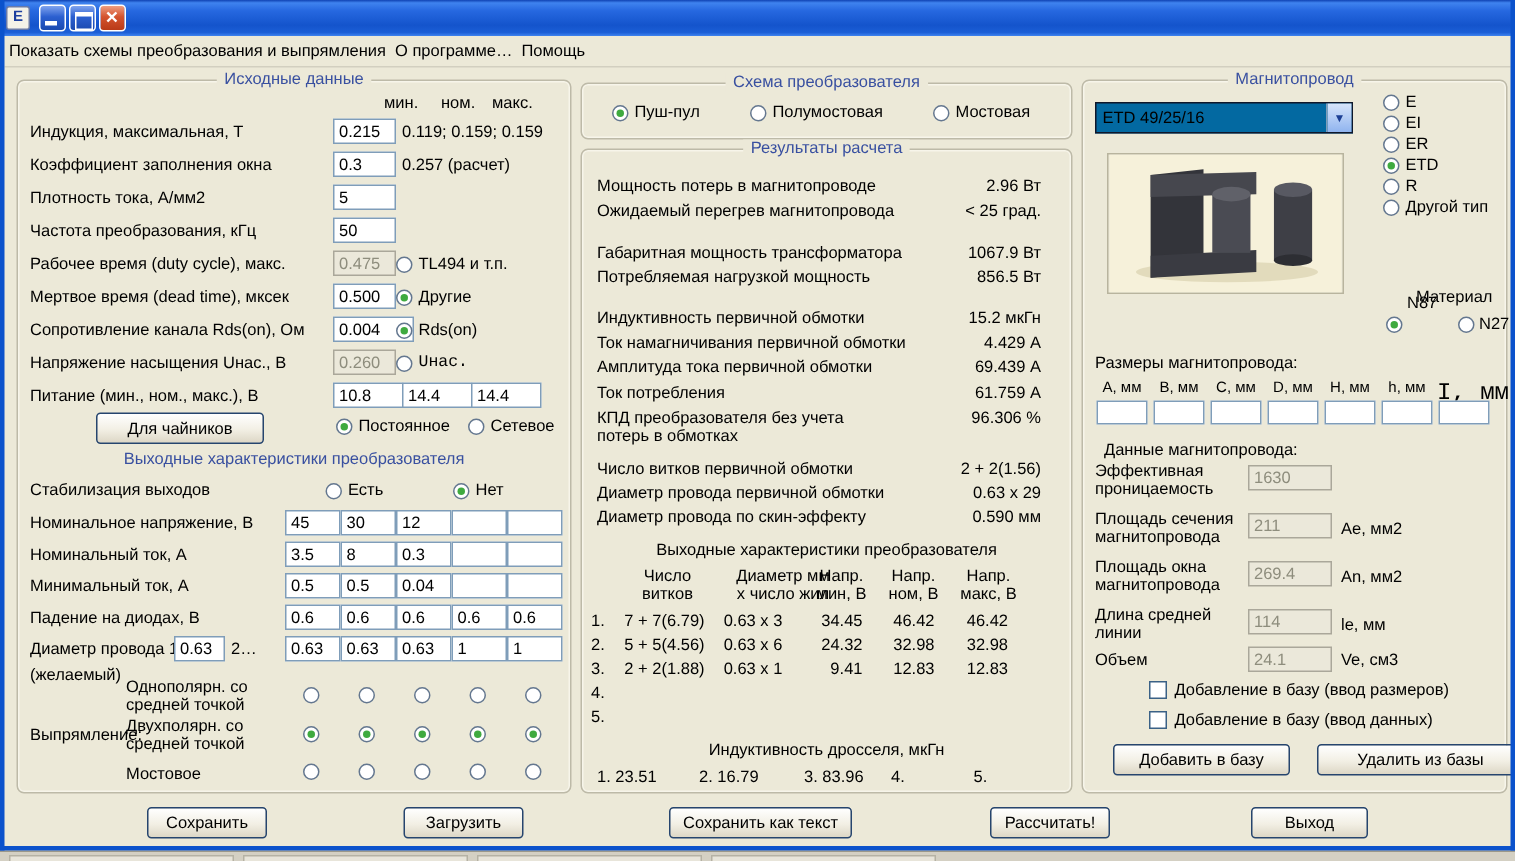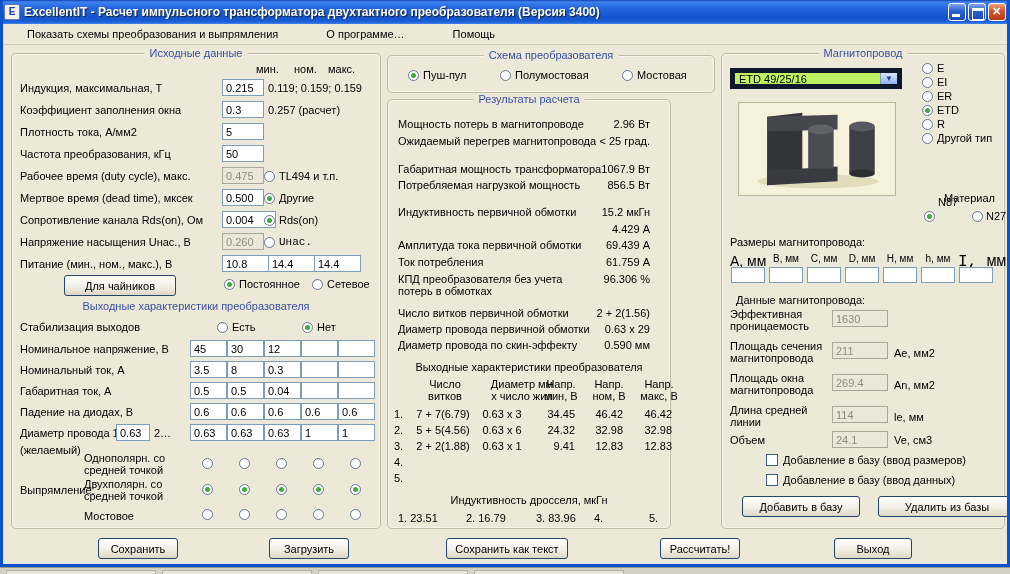--- a/index.html
+++ b/index.html
@@ -16,54 +16,53 @@
     white-space:nowrap; overflow:hidden; }
   .wbtn { width:18px; height:18px; border-radius:3px; border:1px solid #fff; position:relative; display:inline-block; margin-left:2px; }
   .wbtn.minmax { background:linear-gradient(#7fa3ee,#2b5fd0 45%,#1b4ab0); }
   .wbtn.close { background:linear-gradient(#ef9d7f,#d4532e 45%,#b93a18); }
   .wbtn.min::after { content:""; position:absolute; left:3px; bottom:3px; width:8px; height:3px; background:#fff; }
   .wbtn.max::after { content:""; position:absolute; left:3px; top:4px; width:10px; height:8px; border:1px solid #fff; border-top-width:3px; }
   .wbtn.close::after { content:"✕"; color:#fff; font-size:11px; font-weight:bold; position:absolute; left:3px; top:1px; }
   
   .menubar { position:absolute; left:3px; top:24px; width:1004px; height:21px; background:#ece9d8;
     border-bottom:1px solid #d2cfc0; display:flex; align-items:center; z-index:40; }
-  .menu-item { padding:2px 24px; white-space:nowrap; cursor:default; }
+  .menu-item { padding:2px 3px; white-space:nowrap; cursor:default; }
   
   .client { position:absolute; left:3px; top:45px; width:1004px; height:522px; background:#ece9d8; }
   .gbox { position:absolute; border:1px solid #bdbaa8; border-radius:5px; box-shadow:inset 0 0 0 1px #f7f5ea; }
   .gt { position:absolute; top:-7px; left:50%; transform:translateX(-50%); background:#ece9d8; padding:0 5px;
     color:#3950a0; white-space:nowrap; }
   .t { position:absolute; white-space:nowrap; }
   .tw { position:absolute; line-height:12px; }
   .inp { position:absolute; height:17px; border:1px solid #7f9db9; background:#fff;
     font:11px "Liberation Sans",sans-serif; padding:0 3px; }
   .inp.dis { background:#ebe8da; color:#8e8d7d; border-color:#aaa79a; }
   .radio { position:absolute; width:11px; height:11px; border-radius:50%; border:1px solid #64778f; background:#fff; }
   .radio.sel::after { content:""; position:absolute; left:2px; top:2px; width:5px; height:5px; border-radius:50%; background:#3faa3f; }
   .check { position:absolute; width:12px; height:12px; border:1px solid #3a6186; background:#fff; }
   .btn { position:absolute; border:1px solid #26456e; border-radius:3px;
     background:linear-gradient(#ffffff,#f2efe4 55%,#ddd7c6); font:11px "Liberation Sans",sans-serif;
     text-align:center; cursor:default; display:flex; align-items:center; justify-content:center; }
-  .dropdown { position:absolute; height:21px; border:5px solid #0f172a; background:#bef264; display:flex; align-items:center; }
+  .dropdown { position:absolute; height:21px; border:1px solid #0f172a; background:#0369a1; display:flex; align-items:center; }
   .dd-text { flex:1; padding-left:4px; white-space:nowrap; overflow:hidden; }
   .dd-btn { width:17px; height:100%; background:linear-gradient(#d7e5fb,#90b4ef); border-left:1px solid #7f9db9;
     color:#1c3f94; font-size:8px; display:flex; align-items:center; justify-content:center; }
   .rval { position:absolute; right:20px; text-align:right; white-space:nowrap; }
   .cc { text-align:center; }
   .rr { text-align:right; }
   .core-img { position:absolute; border:1px solid #b8b49e; }
   .taskbar { position:absolute; left:0; top:567px; width:1010px; height:7px; background:#d4d0c3; border-top:1px solid #9b988a; }
   .tb-seg { position:absolute; top:2px; height:5px; background:#e8e5da; border:1px solid #b5b2a4; border-bottom:0; }
 </style>
 </head>
 <body>
 
 <div class="titlebar">
   <span class="app-icon">E</span>
-  <span class="title-text">ExcellentIT - Расчет импульсного трансформатора двухтактного преобразователя (Версия 3400)</span>
   <span class="wbtn minmax min"></span>
   <span class="wbtn minmax max"></span>
   <span class="wbtn close"></span>
 </div>
 
 <div class="menubar">
   <span class="menu-item">Показать схемы преобразования и выпрямления</span>
   <span class="menu-item">О программе…</span>
   <span class="menu-item">Помощь</span>
 </div>
@@ -136,21 +135,21 @@
     <input class="inp" style="left: 289px; top: 286px; width: 37px;" value="">
     <input class="inp" style="left: 326px; top: 286px; width: 37px;" value="">
 
     <span class="t" style="left:8px;top:310px;">Номинальный ток, А</span>
     <input class="inp" style="left: 178px; top: 307px; width: 37px;" value="3.5">
     <input class="inp" style="left: 215px; top: 307px; width: 37px;" value="8">
     <input class="inp" style="left: 252px; top: 307px; width: 37px;" value="0.3">
     <input class="inp" style="left: 289px; top: 307px; width: 37px;" value="">
     <input class="inp" style="left: 326px; top: 307px; width: 37px;" value="">
 
-    <span class="t" style="left:8px;top:331px;">Габаритная ток, А</span>
+    <span class="t" style="left:8px;top:331px;">Минимальный ток, А</span>
     <input class="inp" style="left: 178px; top: 328px; width: 37px;" value="0.5">
     <input class="inp" style="left: 215px; top: 328px; width: 37px;" value="0.5">
     <input class="inp" style="left: 252px; top: 328px; width: 37px;" value="0.04">
     <input class="inp" style="left: 289px; top: 328px; width: 37px;" value="">
     <input class="inp" style="left: 326px; top: 328px; width: 37px;" value="">
 
     <span class="t" style="left:8px;top:352px;">Падение на диодах, В</span>
     <input class="inp" style="left: 178px; top: 349px; width: 37px;" value="0.6">
     <input class="inp" style="left: 215px; top: 349px; width: 37px;" value="0.6">
     <input class="inp" style="left: 252px; top: 349px; width: 37px;" value="0.6">
@@ -194,35 +193,36 @@
   <div class="gbox" style="left:384px;top:10px;width:328px;height:38px;">
     <span class="gt">Схема преобразователя</span>
     <span class="radio sel" style="left:20px;top:14px;"></span>
     <span class="t" style="left:35px;top:13px;">Пуш-пул</span>
     <span class="radio" style="left:112px;top:14px;"></span>
     <span class="t" style="left:127px;top:13px;">Полумостовая</span>
     <span class="radio" style="left:234px;top:14px;"></span>
     <span class="t" style="left:249px;top:13px;">Мостовая</span>
   </div>
 
-  <div class="gbox" style="left:384px;top:54px;width:284px;height:430px;">
+  <div class="gbox" style="left:384px;top:54px;width:328px;height:430px;">
     <span class="gt">Результаты расчета</span>
 
     <span class="t" style="left:10px;top:18px;">Мощность потерь в магнитопроводе</span>
     <span class="rval" style="top:18px;">2.96 Вт</span>
     <span class="t" style="left:10px;top:35px;">Ожидаемый перегрев магнитопровода</span>
     <span class="rval" style="top:35px;text-align:center;">&lt; 25 град.</span>
 
     <span class="t" style="left:10px;top:63px;">Габаритная мощность трансформатора</span>
     <span class="rval" style="top:63px;">1067.9 Вт</span>
     <span class="t" style="left:10px;top:79px;">Потребляемая нагрузкой мощность</span>
     <span class="rval" style="top:79px;">856.5 Вт</span>
 
     <span class="t" style="left:10px;top:106px;">Индуктивность первичной обмотки</span>
     <span class="rval" style="top:106px;">15.2 мкГн</span>
+    <span class="t" style="left:10px;top:123px;">Ток намагничивания первичной обмотки</span>
     <span class="rval" style="top:123px;margin-left:20px;">4.429 А</span>
     <span class="t" style="left:10px;top:139px;">Амплитуда тока первичной обмотки</span>
     <span class="rval" style="top:139px;">69.439 А</span>
     <span class="t" style="left:10px;top:156px;">Ток потребления</span>
     <span class="rval" style="top:156px;">61.759 А</span>
     <span class="t" style="left:10px;top:173px;">КПД преобразователя без учета</span>
     <span class="t" style="left:10px;top:185px;">потерь в обмотках</span>
     <span class="rval" style="top:173px;">96.306 %</span>
 
     <span class="t" style="left:10px;top:207px;">Число витков первичной обмотки</span>
@@ -306,21 +306,21 @@
       <ellipse cx="125" cy="72" rx="13" ry="4" fill="#2d2e33"></ellipse>
     </svg>
 
     <span class="t" style="left:222px;top:138px;">Материал</span>
     <span class="radio sel" style="left:202px;top:157px;"></span>
     <span class="t" style="left:216px;top:142px;">N87</span>
     <span class="radio" style="left:250px;top:157px;"></span>
     <span class="t" style="left:264px;top:156px;">N27</span>
 
     <span class="t" style="left:8px;top:182px;">Размеры магнитопровода:</span>
-    <span class="t cc" style="left:8px;top:199px;width:36px;font-size:14px;">A, мм</span>
+    <span class="t cc" style="left:8px;top:199px;width:36px;font-size:10px;">A, мм</span>
     <span class="t cc" style="left:46px;top:199px;width:36px;font-size:10px;">B, мм</span>
     <span class="t cc" style="left:84px;top:199px;width:36px;font-size:10px;">C, мм</span>
     <span class="t cc" style="left:122px;top:199px;width:36px;font-size:10px;">D, мм</span>
     <span class="t cc" style="left:160px;top:199px;width:36px;font-size:10px;">H, мм</span>
     <span class="t cc" style="left:198px;top:199px;width:36px;font-size:10px;">h, мм</span>
     <span class="t cc" style="left:236px;top:199px;width:36px;font-size:16px;font-family:Liberation Mono, monospace;">I, мм</span>
     <input class="inp" style="left: 9px; top: 213px; width: 34px; height: 16px;">
     <input class="inp" style="left: 47px; top: 213px; width: 34px; height: 16px;">
     <input class="inp" style="left: 85px; top: 213px; width: 34px; height: 16px;">
     <input class="inp" style="left: 123px; top: 213px; width: 34px; height: 16px;">

